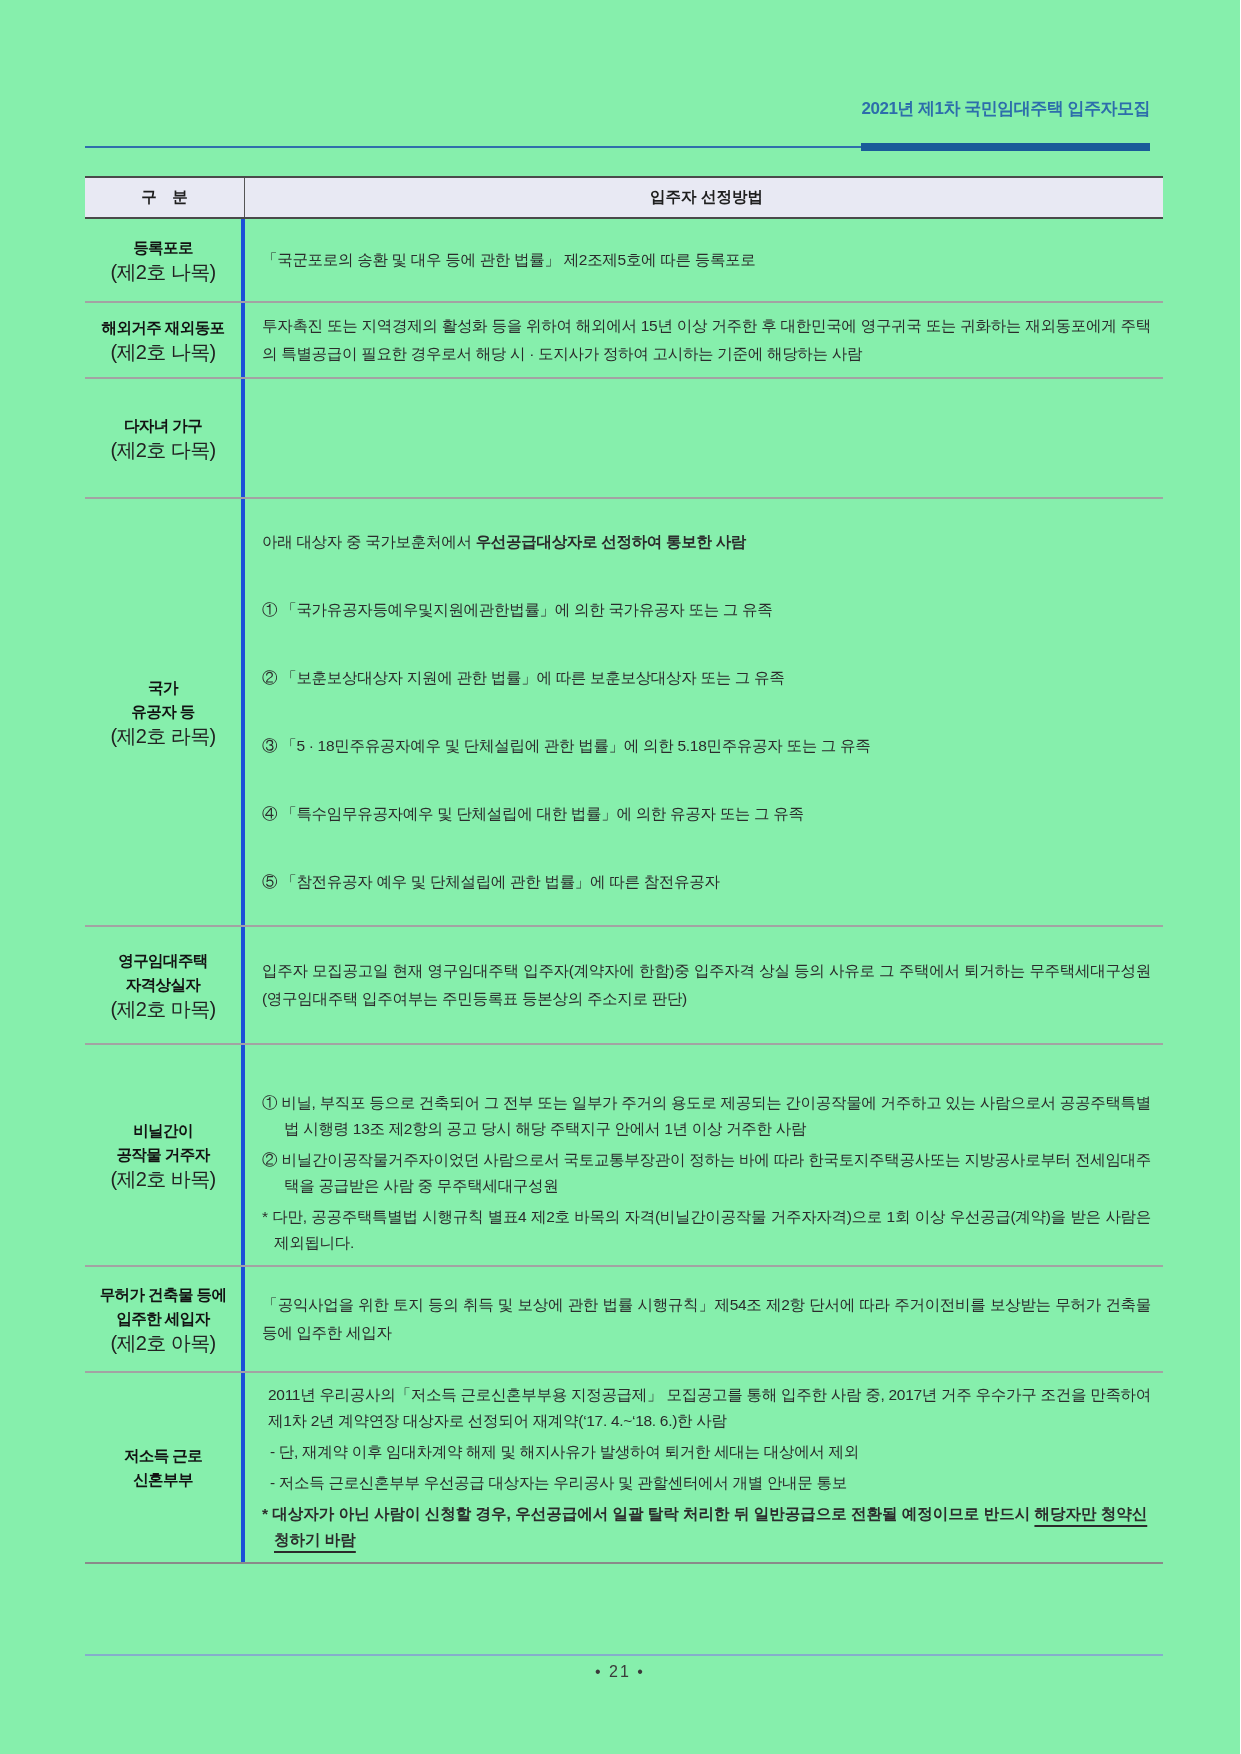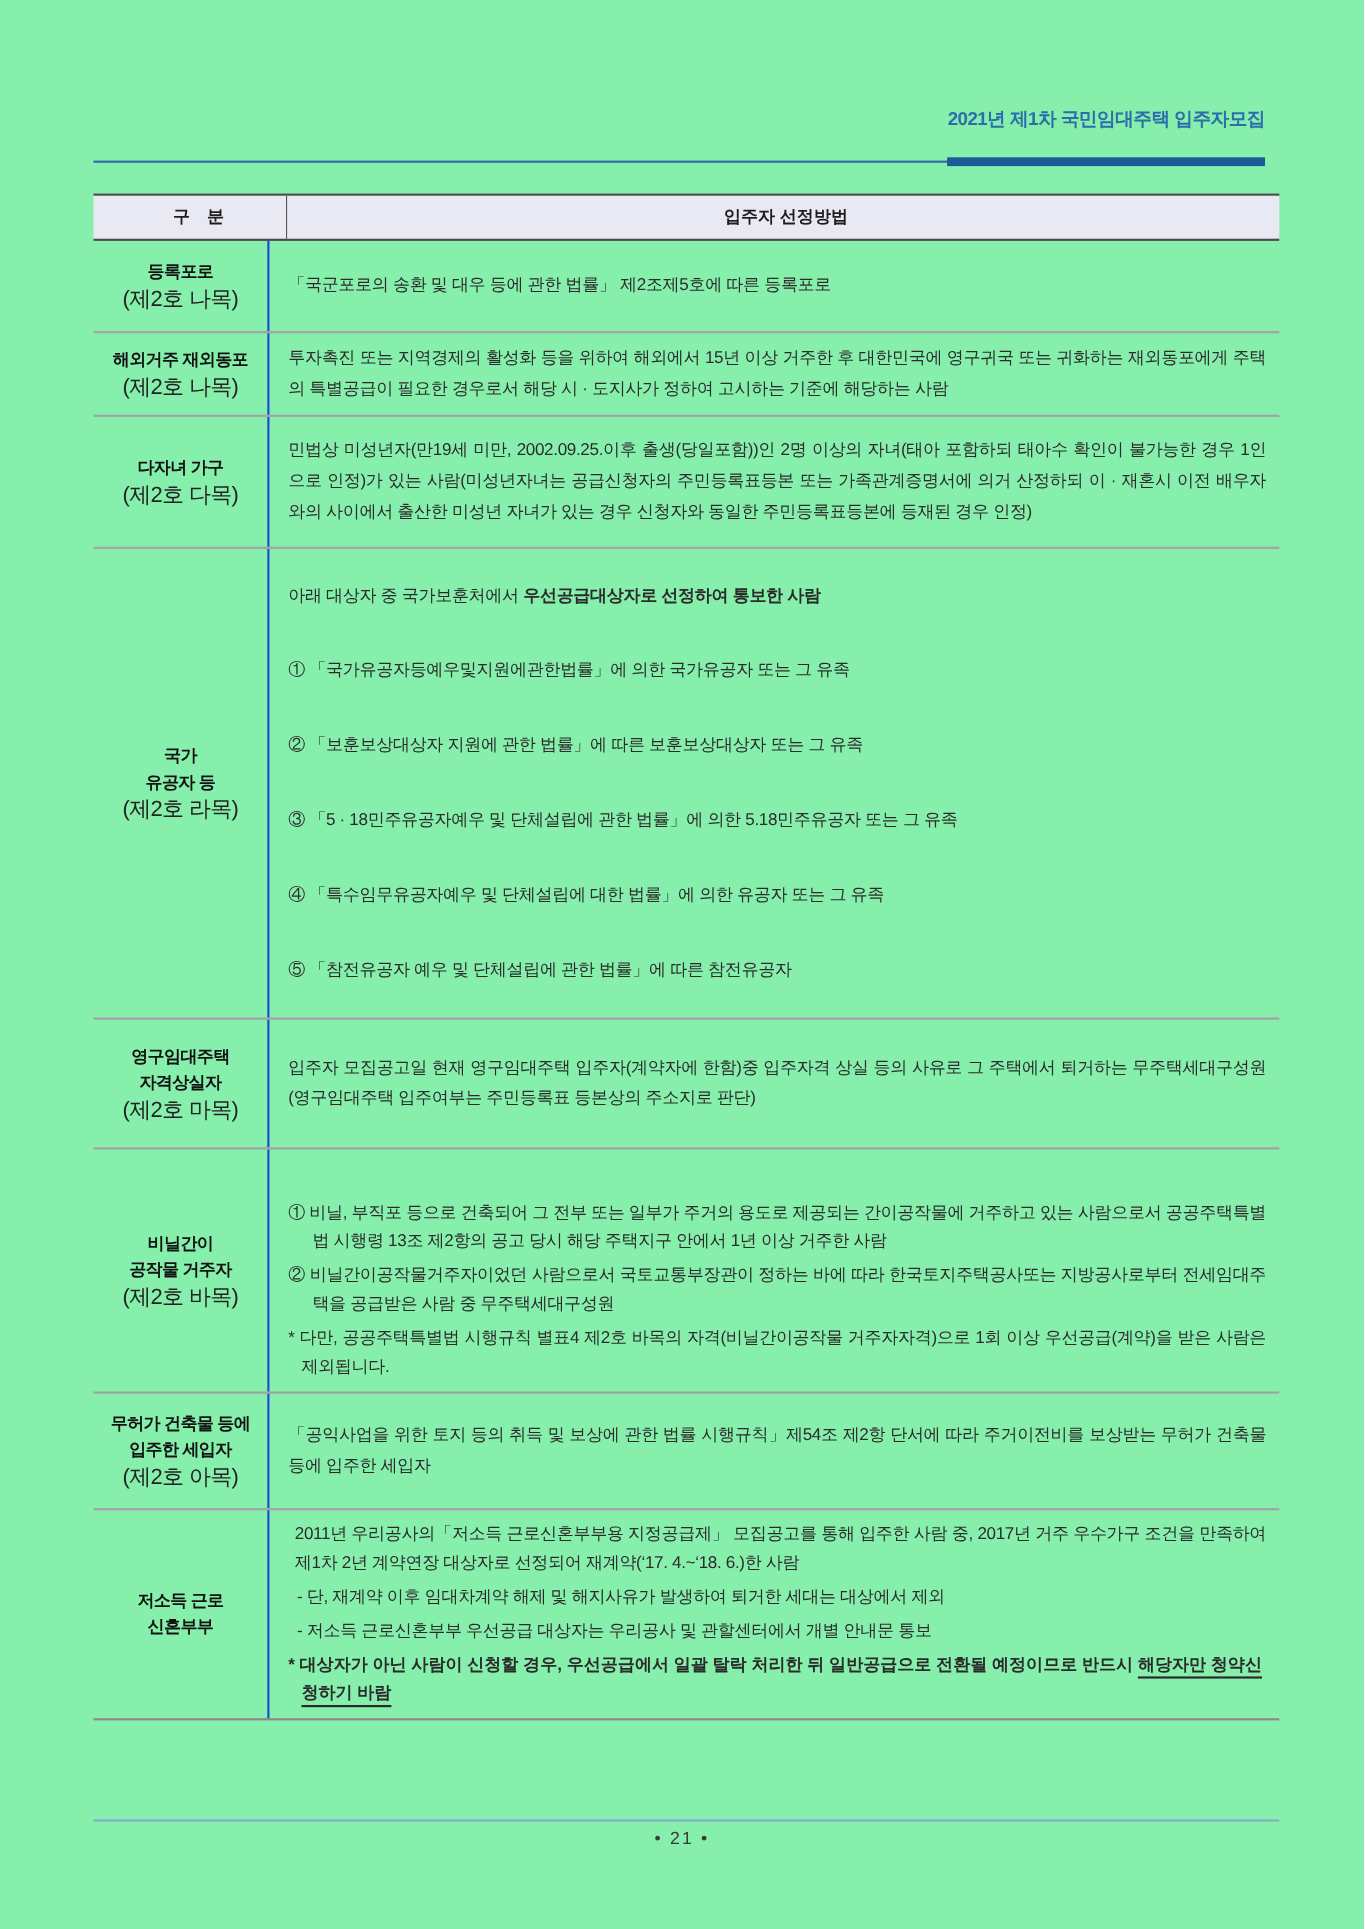--- a/index.html
+++ b/index.html
@@ -31,32 +31,32 @@
   .tbl {
     position:absolute; top:176px; left:85px; width:1078px;
     border-top:2px solid #4a4a4a;
     font-size:15.5px;
   }
   .thead {
     display:flex; align-items:stretch;
     background:#e8e9f3;
     border-bottom:2px solid #4a4a4a;
     min-height:36px;
-    font-weight:600; color:#1e1e1e;padding-left:16px;
+    font-weight:600; color:#1e1e1e;
   }
   .trow {
     display:flex; align-items:stretch;
     border-bottom:2px solid #a3a3a3;
   }
   .trow:last-child { border-bottom:2px solid #8a8a8a; }
   .c-label {
     flex:0 0 160px; width:160px;
     display:flex; flex-direction:column; justify-content:center; align-items:center;
     text-align:center;
-    border-right:2px solid #1d4ed8;
+    border-right:4px solid #1d4ed8;
     padding:8px 4px;
   }
   .thead .c-label { border-right:1px solid #555; }
   .c-content {
     flex:1 1 auto;
     display:flex; flex-direction:column; justify-content:center;
     padding:9px 12px 9px 17px;
     line-height:28px;
   }
   .thead .c-content { align-items:center; justify-content:center; line-height:normal; }
@@ -117,23 +117,20 @@
       <div class="c-content">
         <div class="para">투자촉진 또는 지역경제의 활성화 등을 위하여 해외에서 15년 이상 거주한 후 대한민국에 영구귀국 또는 귀화하는 재외동포에게 주택의 특별공급이 필요한 경우로서 해당 시 · 도지사가 정하여 고시하는 기준에 해당하는 사람</div>
       </div>
     </div>
 
     <div class="trow" style="min-height:120px">
       <div class="c-label">
         <span class="lbl">다자녀 가구</span>
         <span class="sub">(제2호 다목)</span>
       </div>
-      <div class="c-content">
-        <div class="para">민법상 미성년자(만19세 미만, 2002.09.25.이후 출생(당일포함))인 2명 이상의 자녀(태아 포함하되 태아수 확인이 불가능한 경우 1인으로 인정)가 있는 사람(미성년자녀는 공급신청자의 주민등록표등본 또는 가족관계증명서에 의거 산정하되 이 · 재혼시 이전 배우자와의 사이에서 출산한 미성년 자녀가 있는 경우 신청자와 동일한 주민등록표등본에 등재된 경우 인정)</div>
-      </div>
     </div>
 
     <div class="trow" style="min-height:217px">
       <div class="c-label">
         <span class="lbl">국가</span>
         <span class="lbl">유공자 등</span>
         <span class="sub">(제2호 라목)</span>
       </div>
       <div class="c-content list gap">
         <div class="li"><span>아래 대상자 중 국가보훈처에서 </span><span class="b">우선공급대상자로 선정하여 통보한 사람</span></div>

